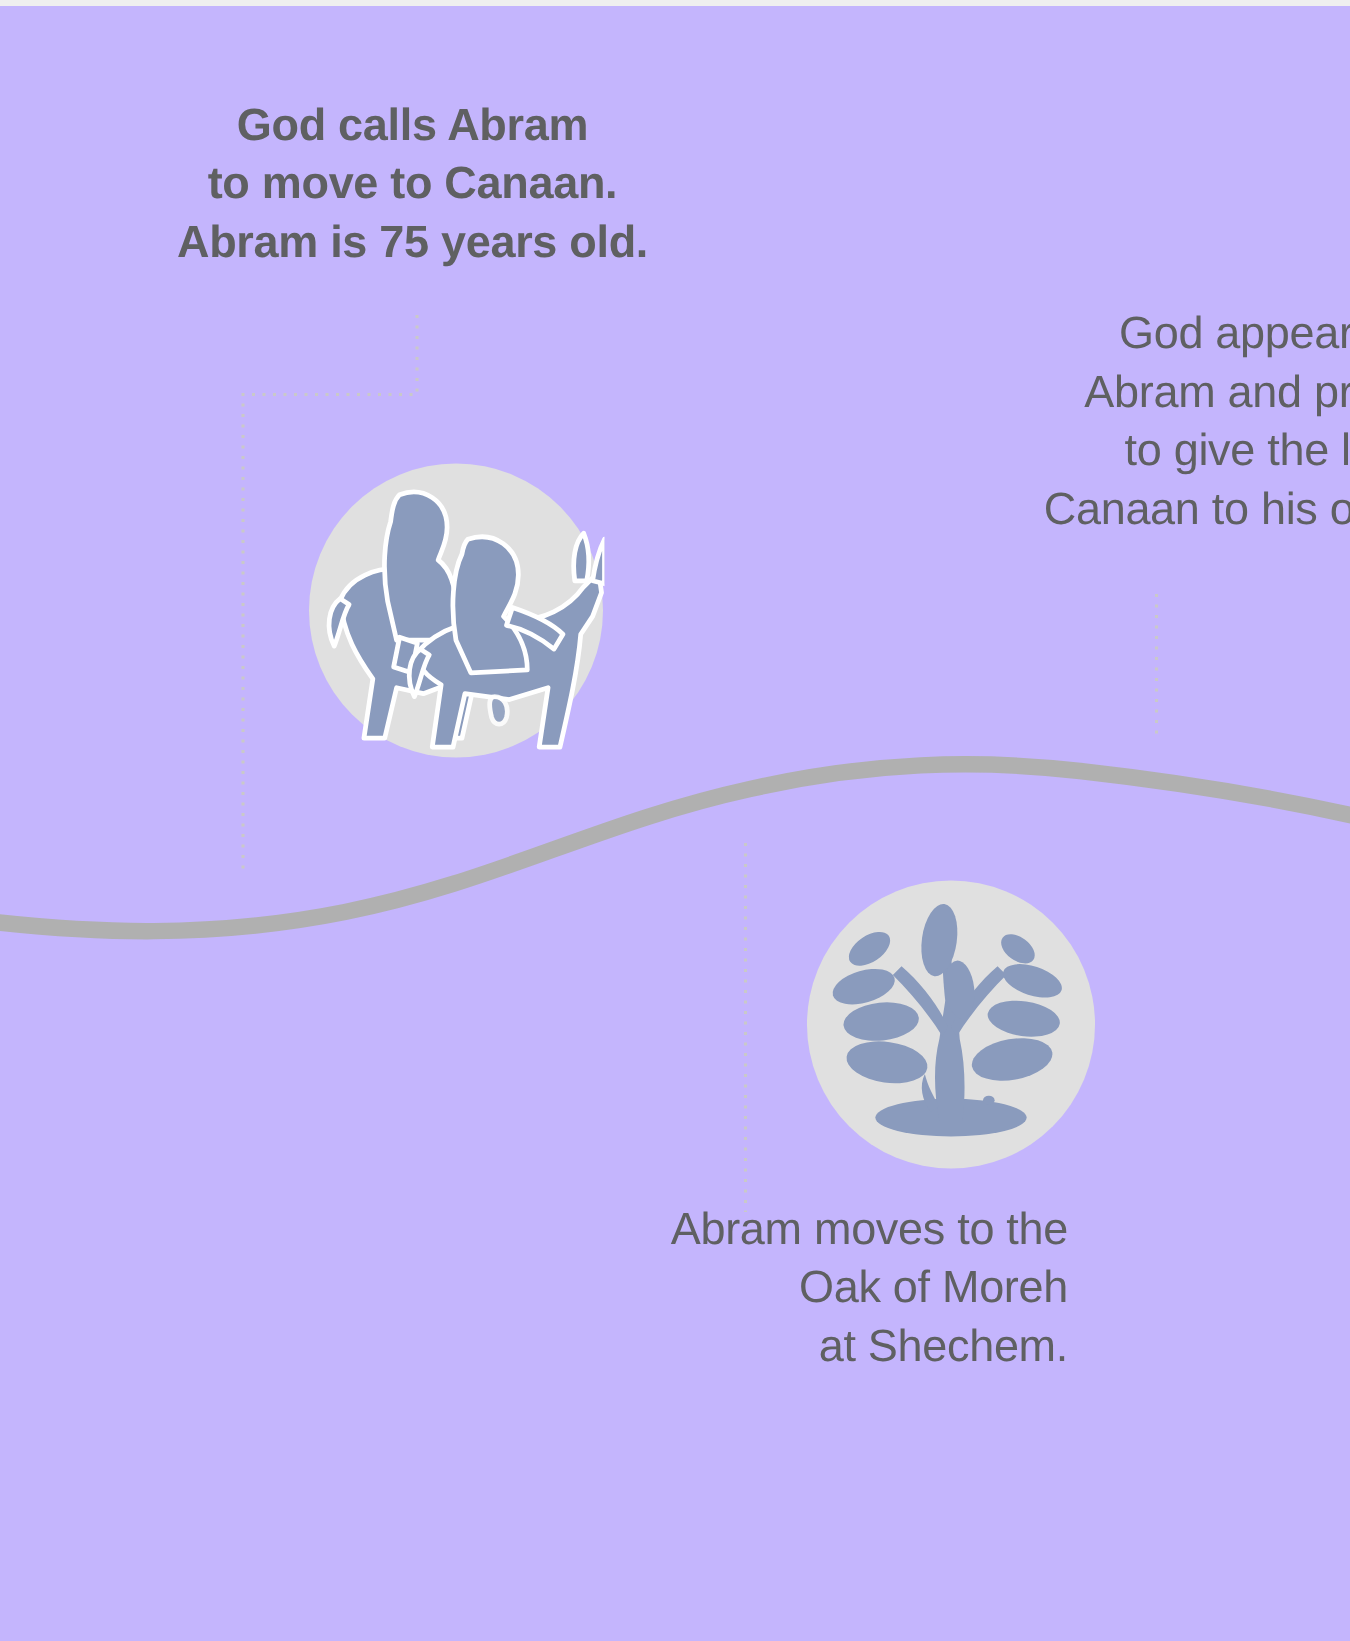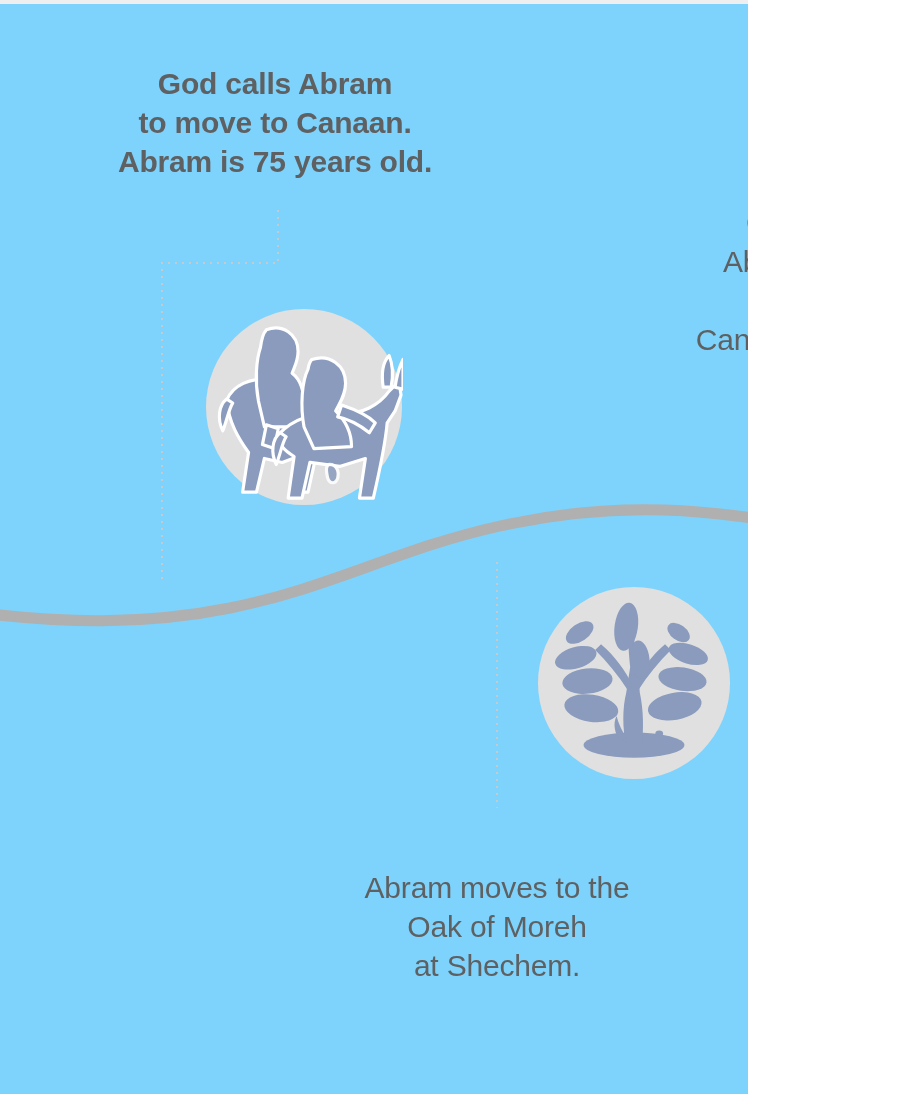--- a/index.html
+++ b/index.html
@@ -8,23 +8,23 @@
     background: #ffffff;
   }
   body {
     width: 900px;
     height: 1094px;
     font-family: "Liberation Sans", sans-serif;
     overflow: hidden;
   }
   #stage {
     position: relative;
-    width: 748px;
+    width: 900px;
     height: 1094px;
-    background: #7dd3fc;
+    background: #c4b5fd;
     overflow: hidden;
   }
 
   
   .top-band {
     position: absolute;
     left: 0;
     top: 0;
     width: 900px;
     height: 4px;
@@ -64,23 +64,23 @@
     left: 520px;
     top: 203px;
     width: 430px;
     text-align: right;
     font-size: 30px;
     font-weight: normal;
     letter-spacing: -0.2px;
   }
   #caption-moreh {
     left: 282px;
-    top: 868px;
+    top: 800px;
     width: 430px;
-    text-align: center;
+    text-align: right;
     font-size: 30px;
     font-weight: normal;
     letter-spacing: -0.2px;
   }
 
   
   .medallion {
     position: absolute;
   }
   #icon-travelers {

